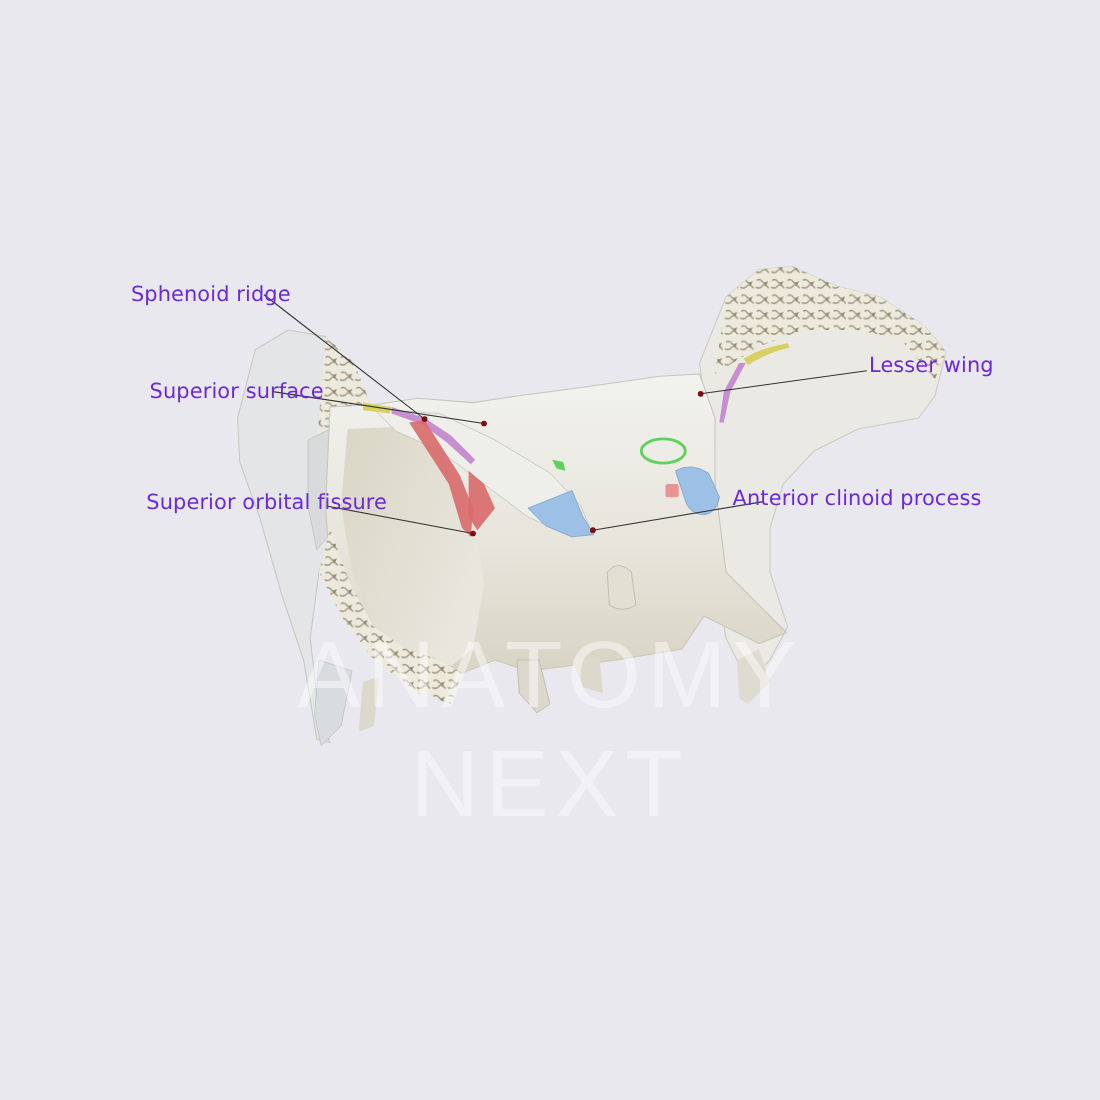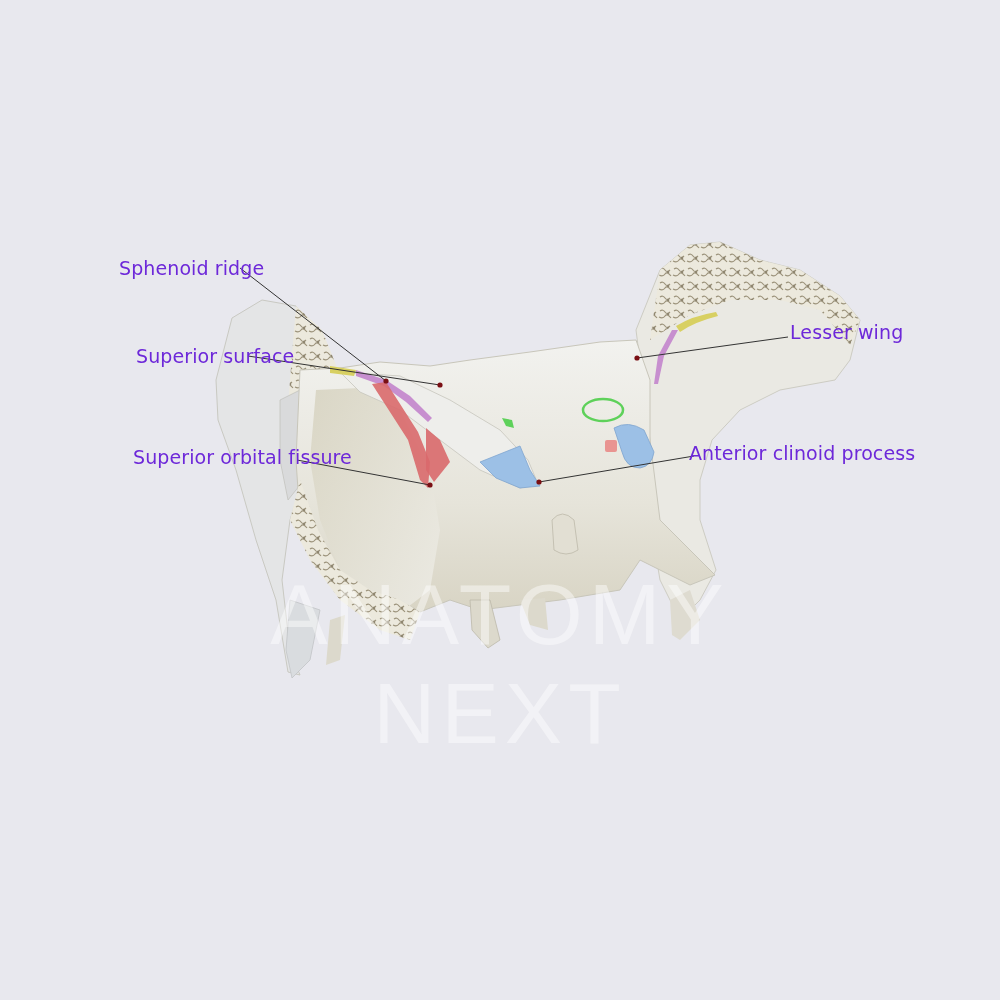--- a/index.html
+++ b/index.html
@@ -118,13 +118,13 @@
     <circle cx="539" cy="482" r="2.6"></circle>
   </g>
 </svg>
 
 <div class="watermark">ANATOMY NEXT</div>
 
 <div class="label" style="left:119px; top:259px;">Sphenoid ridge</div>
 <div class="label" style="left:136px; top:347px;">Superior surface</div>
 <div class="label" style="left:133px; top:448px;">Superior orbital fissure</div>
 <div class="label" style="left:790px; top:323px;">Lesser wing</div>
-<div class="label" style="left:689px; top:444px;">Anterior clinoid process</div>
+<div class="label" style="left:666px; top:444px;">Anterior clinoid process</div>
 
 </body></html>

